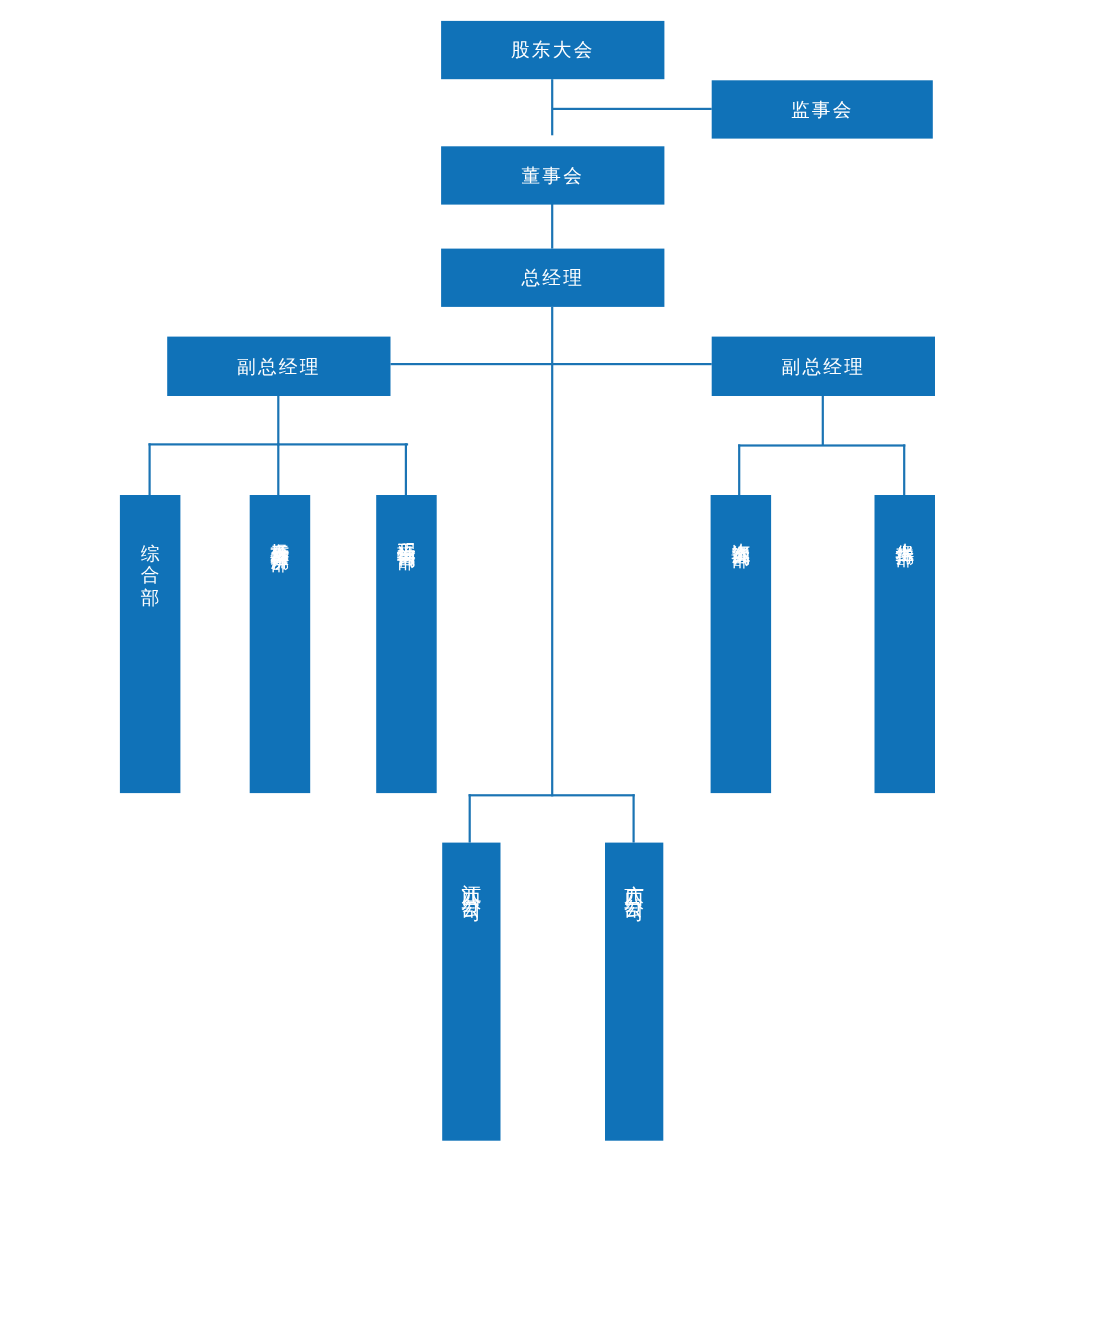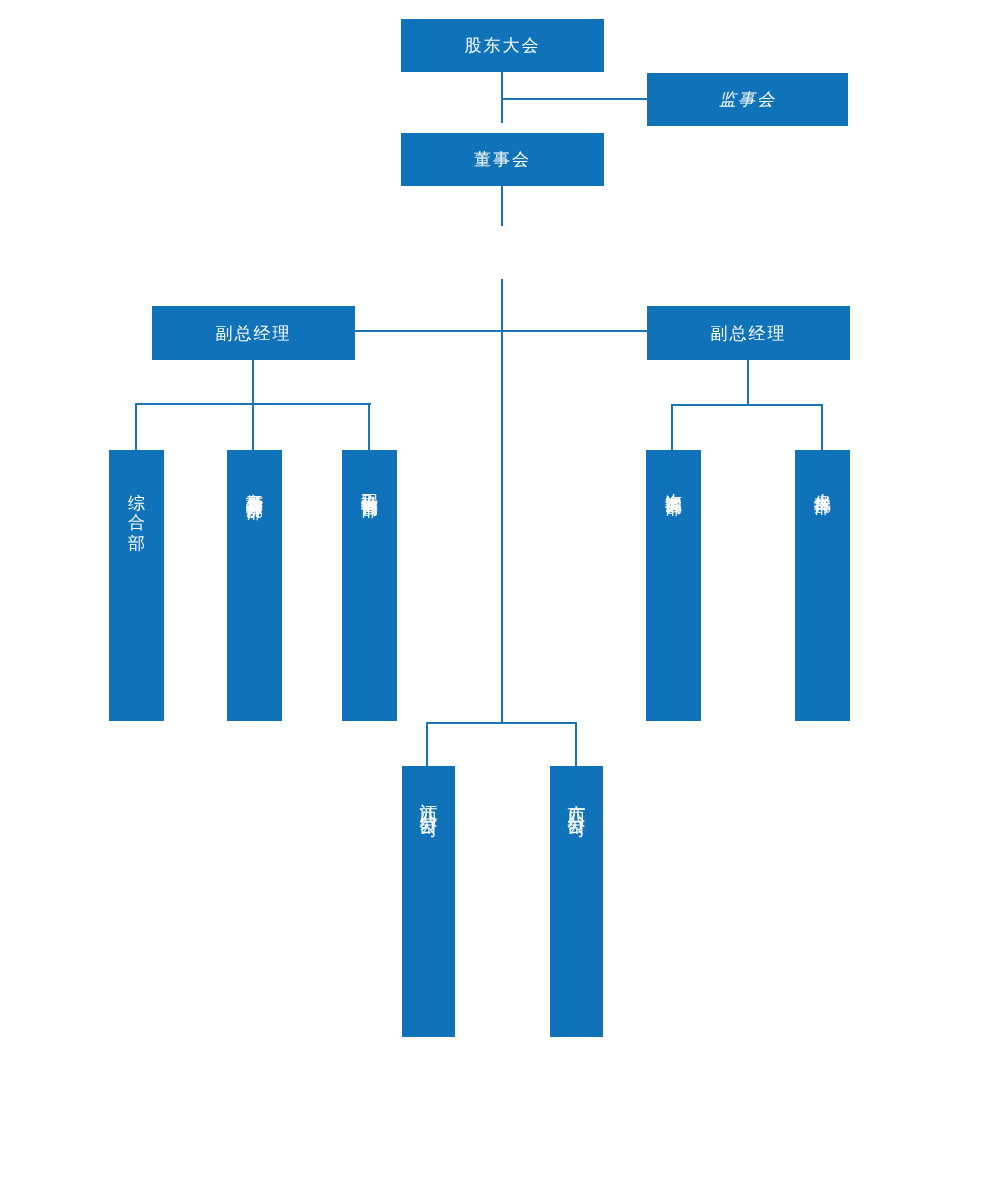--- a/index.html
+++ b/index.html
@@ -47,21 +47,21 @@
   .vnode.branch {
     width: 53px;
     padding-top: 24px;
   }
   .vnode.branch .vtext {
     font-size: 18px;
     letter-spacing: 4px;
   }
   
   #n-shareholders   { left: 401px; top: 19px;  }
-  #n-supervisory    { left: 647px; top: 73px;  width: 201px; font-style: italic; }
+  #n-supervisory    { left: 647px; top: 73px;  width: 201px; }
   #n-board          { left: 401px; top: 123px; margin-top: 10px; }
   #n-gm             { left: 401px; top: 226px; }
   #n-dgm-left       { left: 152px; top: 306px; height: 54px; }
   #n-dgm-right      { left: 647px; top: 306px; height: 54px; }
   #n-dept-general   { left: 109px; top: 450px; }
   #n-dept-market    { left: 227px; top: 450px; }
   #n-dept-eng       { left: 342px; top: 450px; }
   #n-dept-water     { left: 646px; top: 450px; }
   #n-dept-soil      { left: 795px; top: 450px; }
   #n-branch-jx      { left: 402px; top: 766px; }
@@ -105,20 +105,21 @@
   <div class="line" id="ln-right-rake"></div>
   <div class="line" id="ln-right-d1"></div>
   <div class="line" id="ln-right-d2"></div>
   <div class="line" id="ln-bottom-rake"></div>
   <div class="line" id="ln-bottom-d1"></div>
   <div class="line" id="ln-bottom-d2"></div>
 
   <div class="node hnode" id="n-shareholders">股东大会</div>
   <div class="node hnode" id="n-supervisory">监事会</div>
   <div class="node hnode" id="n-board">董事会</div>
+  <div class="node hnode" id="n-gm">总经理</div>
   <div class="node hnode" id="n-dgm-left">副总经理</div>
   <div class="node hnode" id="n-dgm-right">副总经理</div>
 
   <div class="node vnode spaced" id="n-dept-general">
     <span class="vtext">综合部</span>
   </div>
   <div class="node vnode" id="n-dept-market">
     <span class="vtext">市场开发与经济评价部</span>
   </div>
   <div class="node vnode" id="n-dept-eng">

